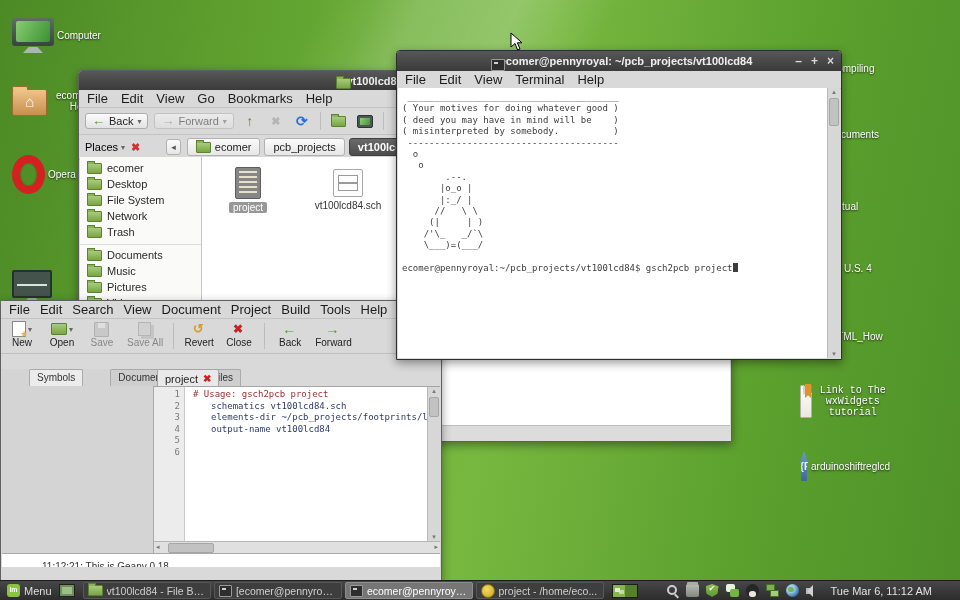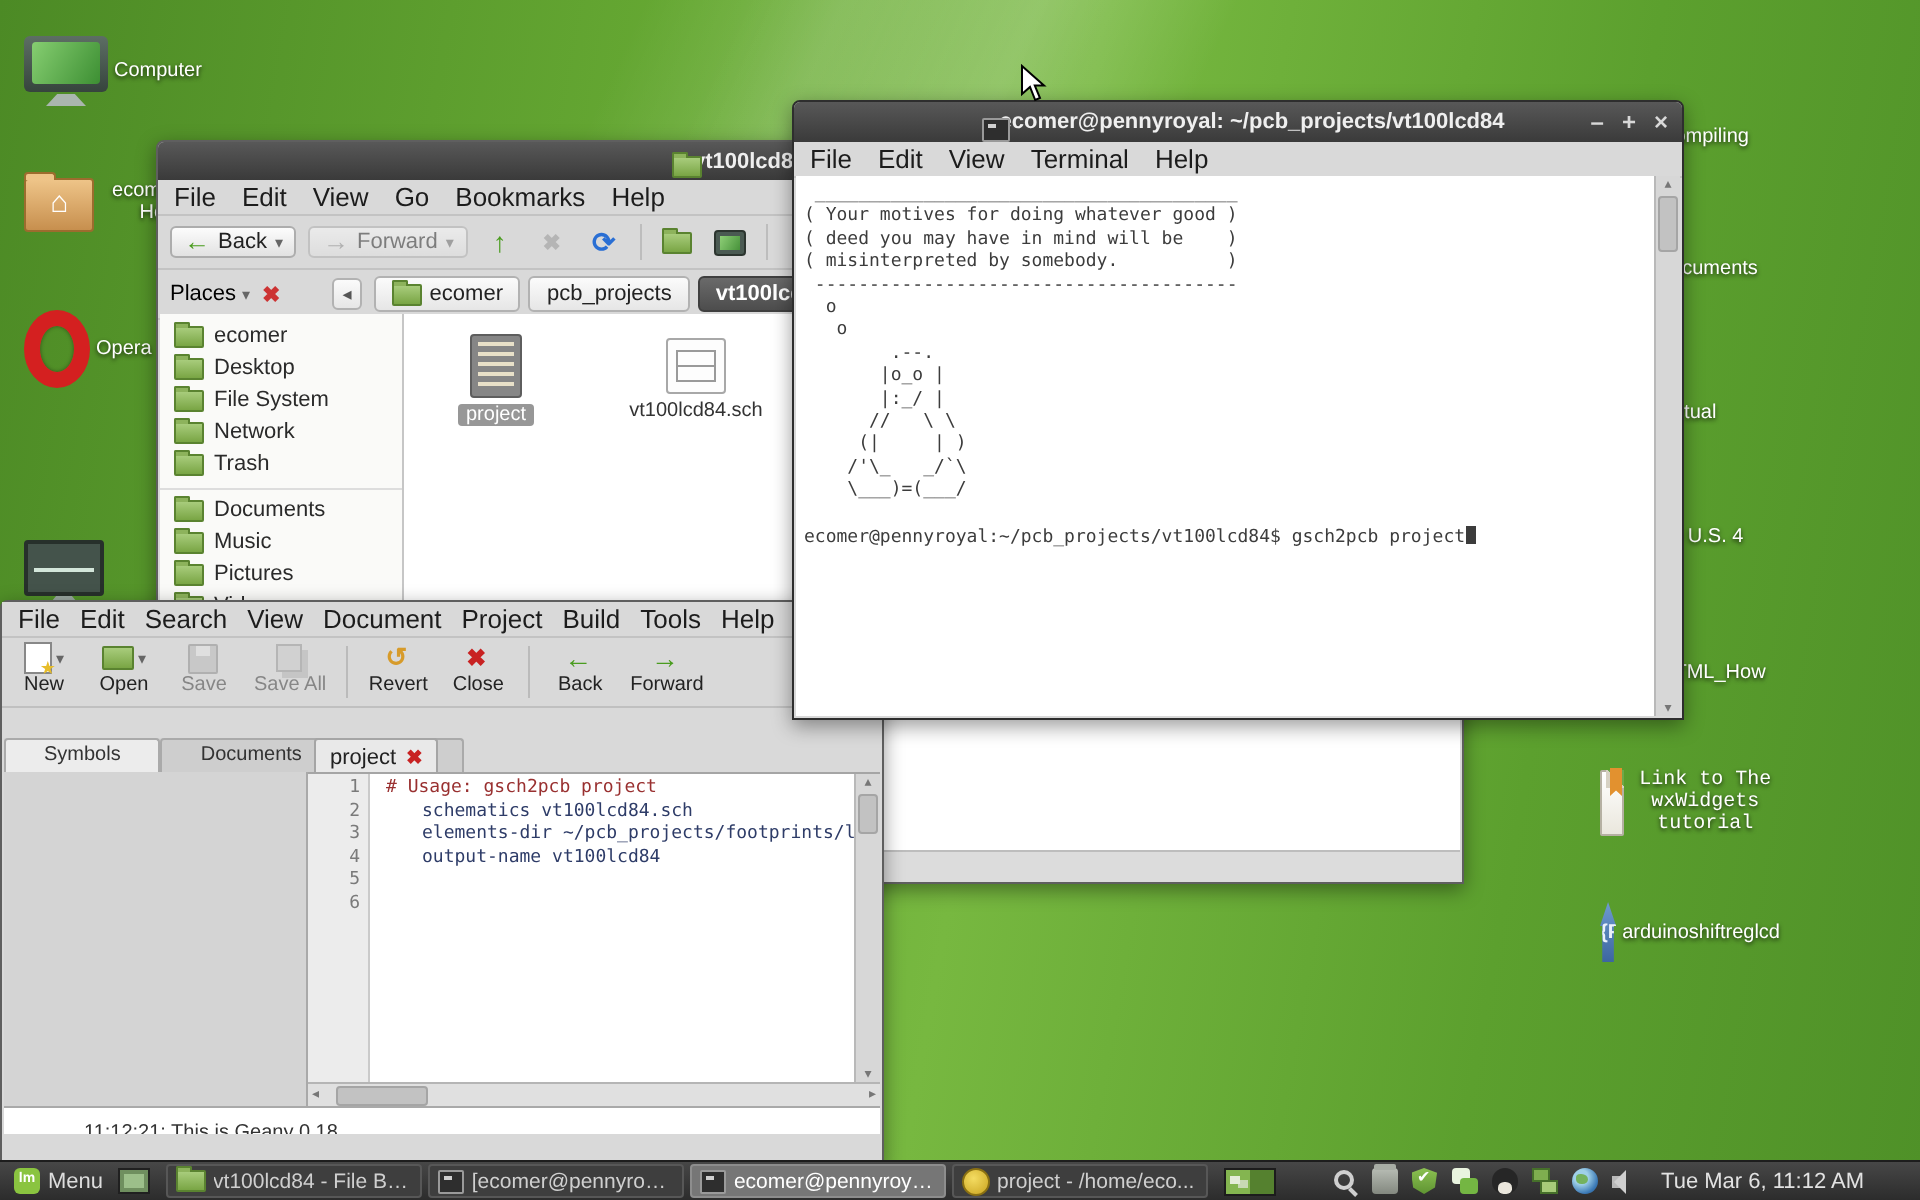--- a/index.html
+++ b/index.html
@@ -121,21 +121,21 @@
   .gi-open{width:14px;height:10px;background:linear-gradient(#a8cc7c,#79a544);border:1px solid #5a8330;border-radius:1px;}
   .gi-save{width:13px;height:13px;background:#b5b5b5;border:1px solid #808080;border-radius:1px;}
   .gi-save::after{content:"";position:absolute;left:3px;top:0;width:7px;height:5px;background:#e8e8e8;}
   .gi-saveall{width:11px;height:12px;background:#c9c9c9;border:1px solid #8a8a8a;box-shadow:3px 3px 0 #adadad;}
   .gi-revert{color:#d79b2a;font-weight:bold;font-size:13px;line-height:14px;}
   .gi-close{color:#c82222;font-weight:bold;font-size:12px;line-height:14px;}
   .gi-back,.gi-fwd{color:#4a9c1f;font-weight:bold;font-size:14px;line-height:14px;}
   .g-body{position:absolute;top:68px;bottom:29px;left:1px;right:1px;display:flex;}
   .g-side{width:151px;border-right:1px solid #a9a9a9;display:flex;flex-direction:column;background:#d4d4d4;}
   .g-tabs{display:flex;height:17px;font-size:10px;}
-  .gtab{padding:2px 19px 0;border:1px solid #aaa;border-bottom:none;background:#cecece;color:#333;border-radius:2px 2px 0 0;}
+  .gtab{padding:2px 7px 0;border:1px solid #aaa;border-bottom:none;background:#cecece;color:#333;border-radius:2px 2px 0 0;margin-left:27px;}
   .gtab.active{background:#ececec;font-weight:normal;}
   .g-panel{flex:1;background:#fff;border:1px solid #a9a9a9;margin:0 2px 2px 2px;font-size:11px;color:#333;padding:6px 0 0 22px;}
   .g-edit{flex:1;display:flex;flex-direction:column;position:relative;}
   .doc-tabs{height:17px;display:flex;padding-left:3px;font-size:11px;}
   .doc-tab{display:flex;align-items:center;gap:5px;padding:1px 7px 0;background:#e9e9e9;border:1px solid #a5a5a5;border-bottom:none;border-radius:2px 2px 0 0;color:#222;}
   .doc-close{color:#c82222;font-weight:bold;font-size:10px;}
   .code{flex:1;background:#fff;border-top:1px solid #a5a5a5;display:flex;position:relative;overflow:hidden;}
   .gutter-col{width:30px;background:#ececec;border-right:1px solid #cacaca;}
   .code-lines{position:absolute;left:0;top:2px;right:12px;font-family:"DejaVu Sans Mono",monospace;font-size:9px;line-height:11.5px;}
   .code-row{display:flex;height:11.5px;}

